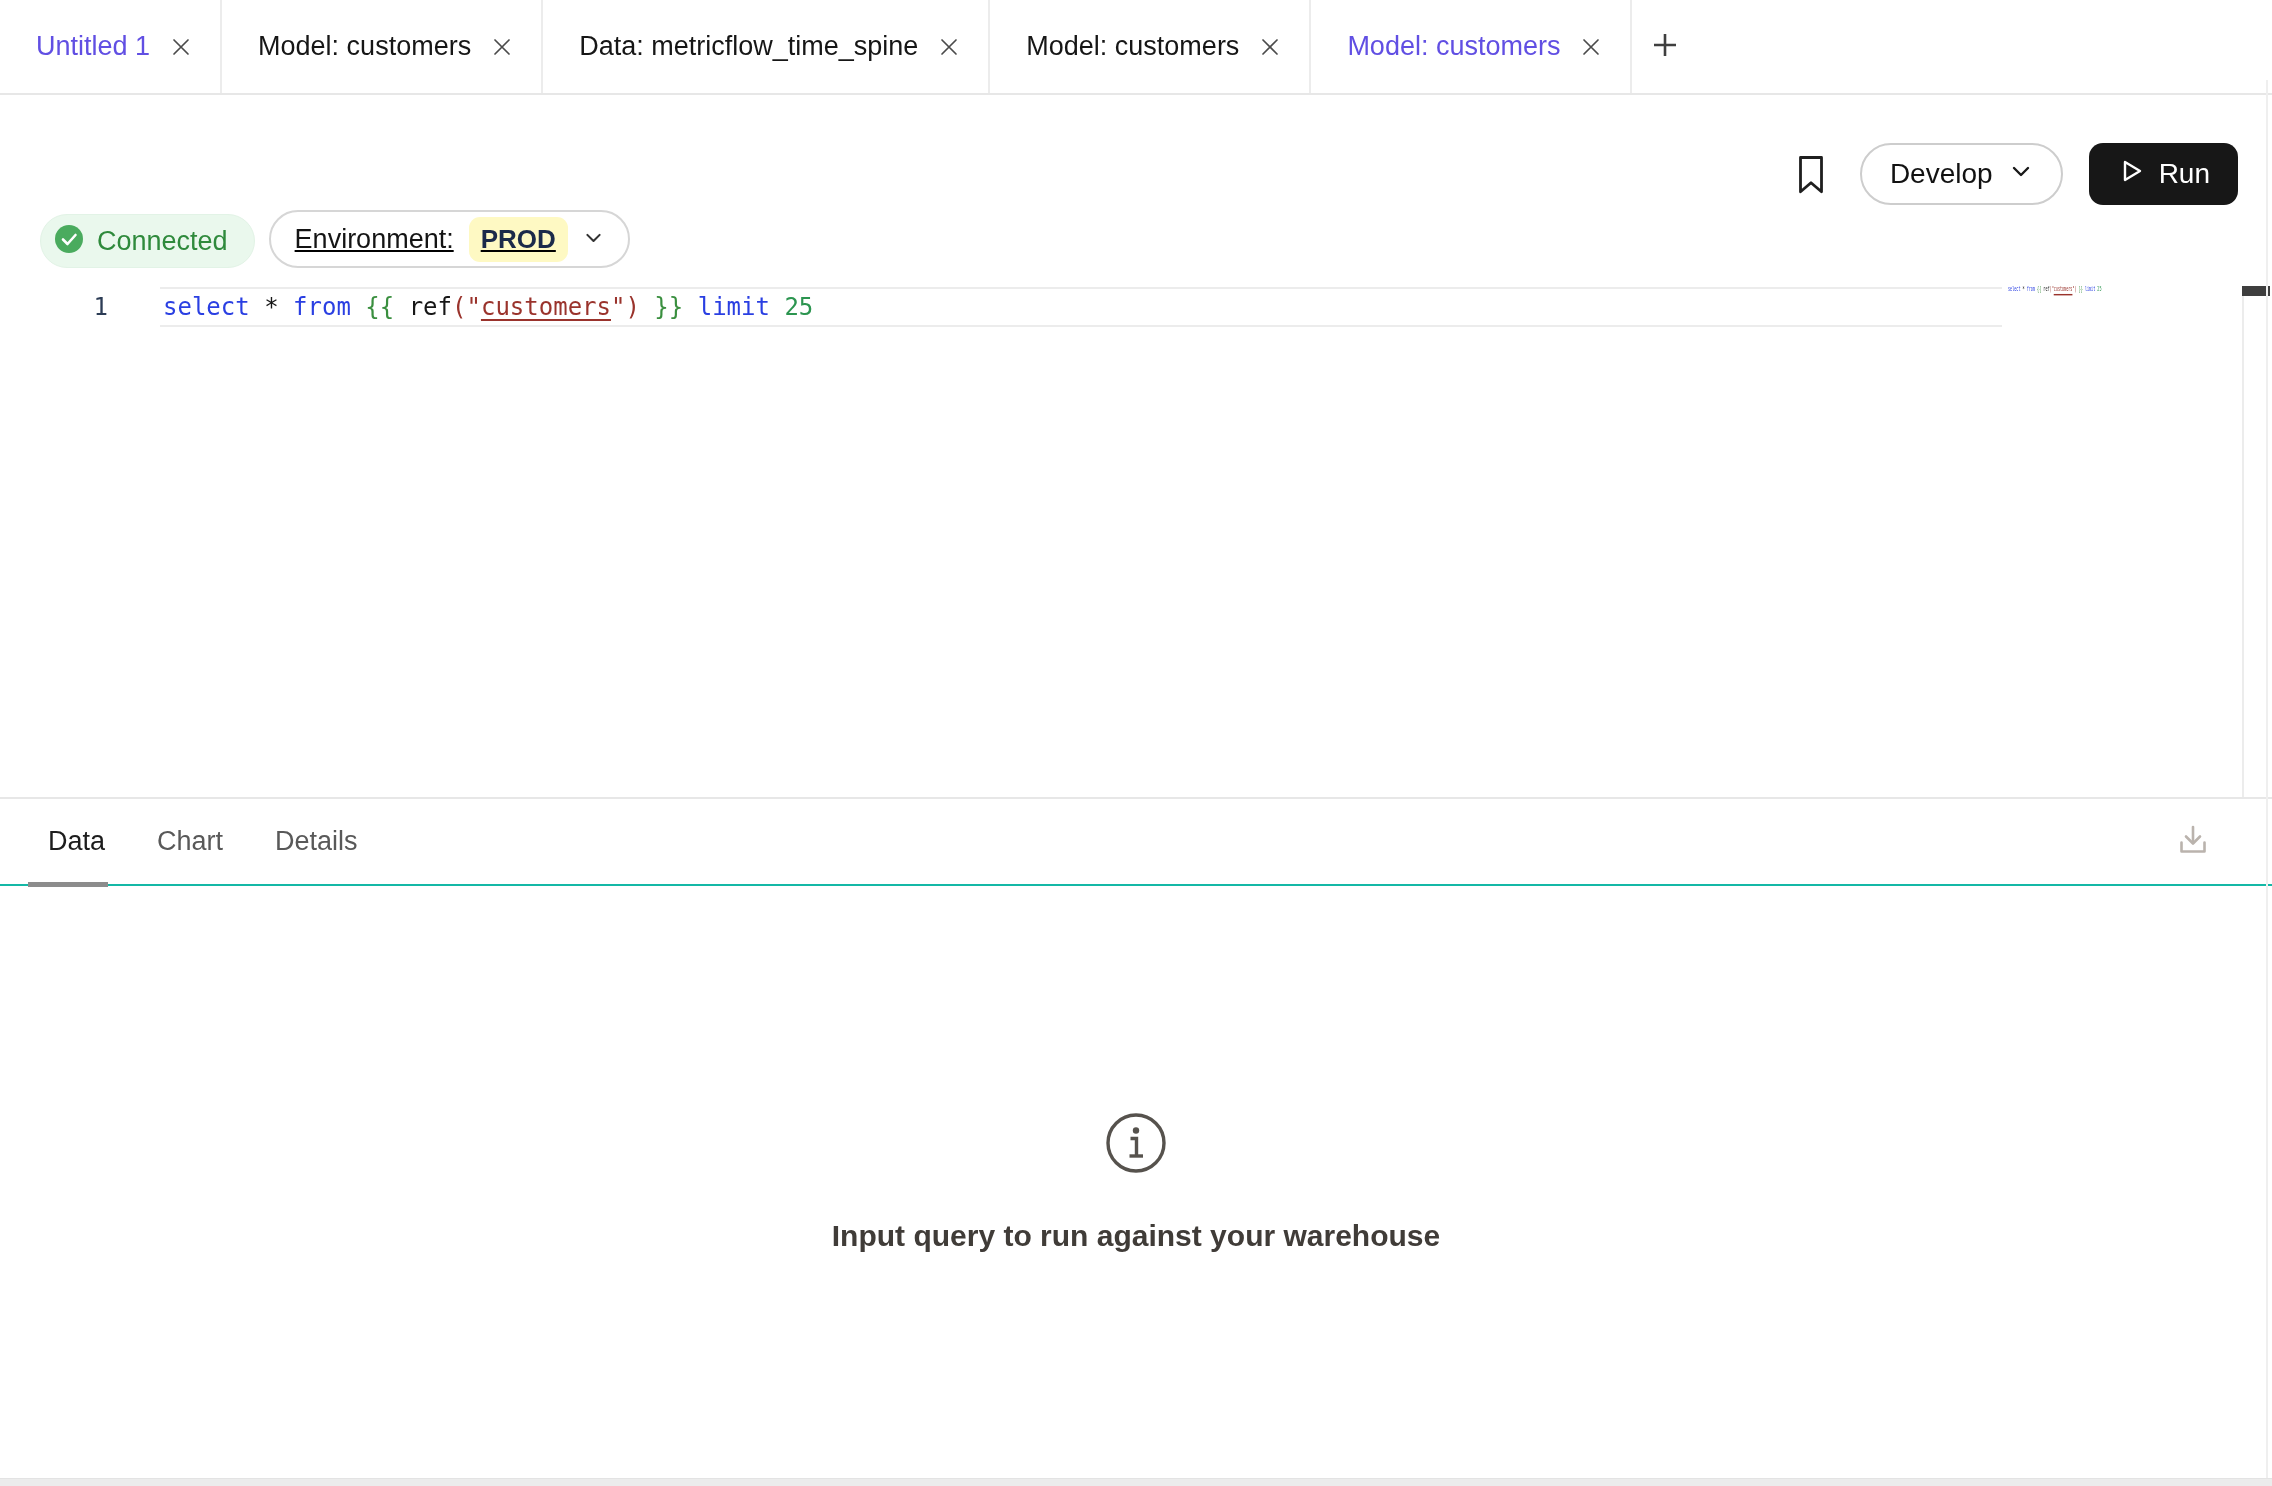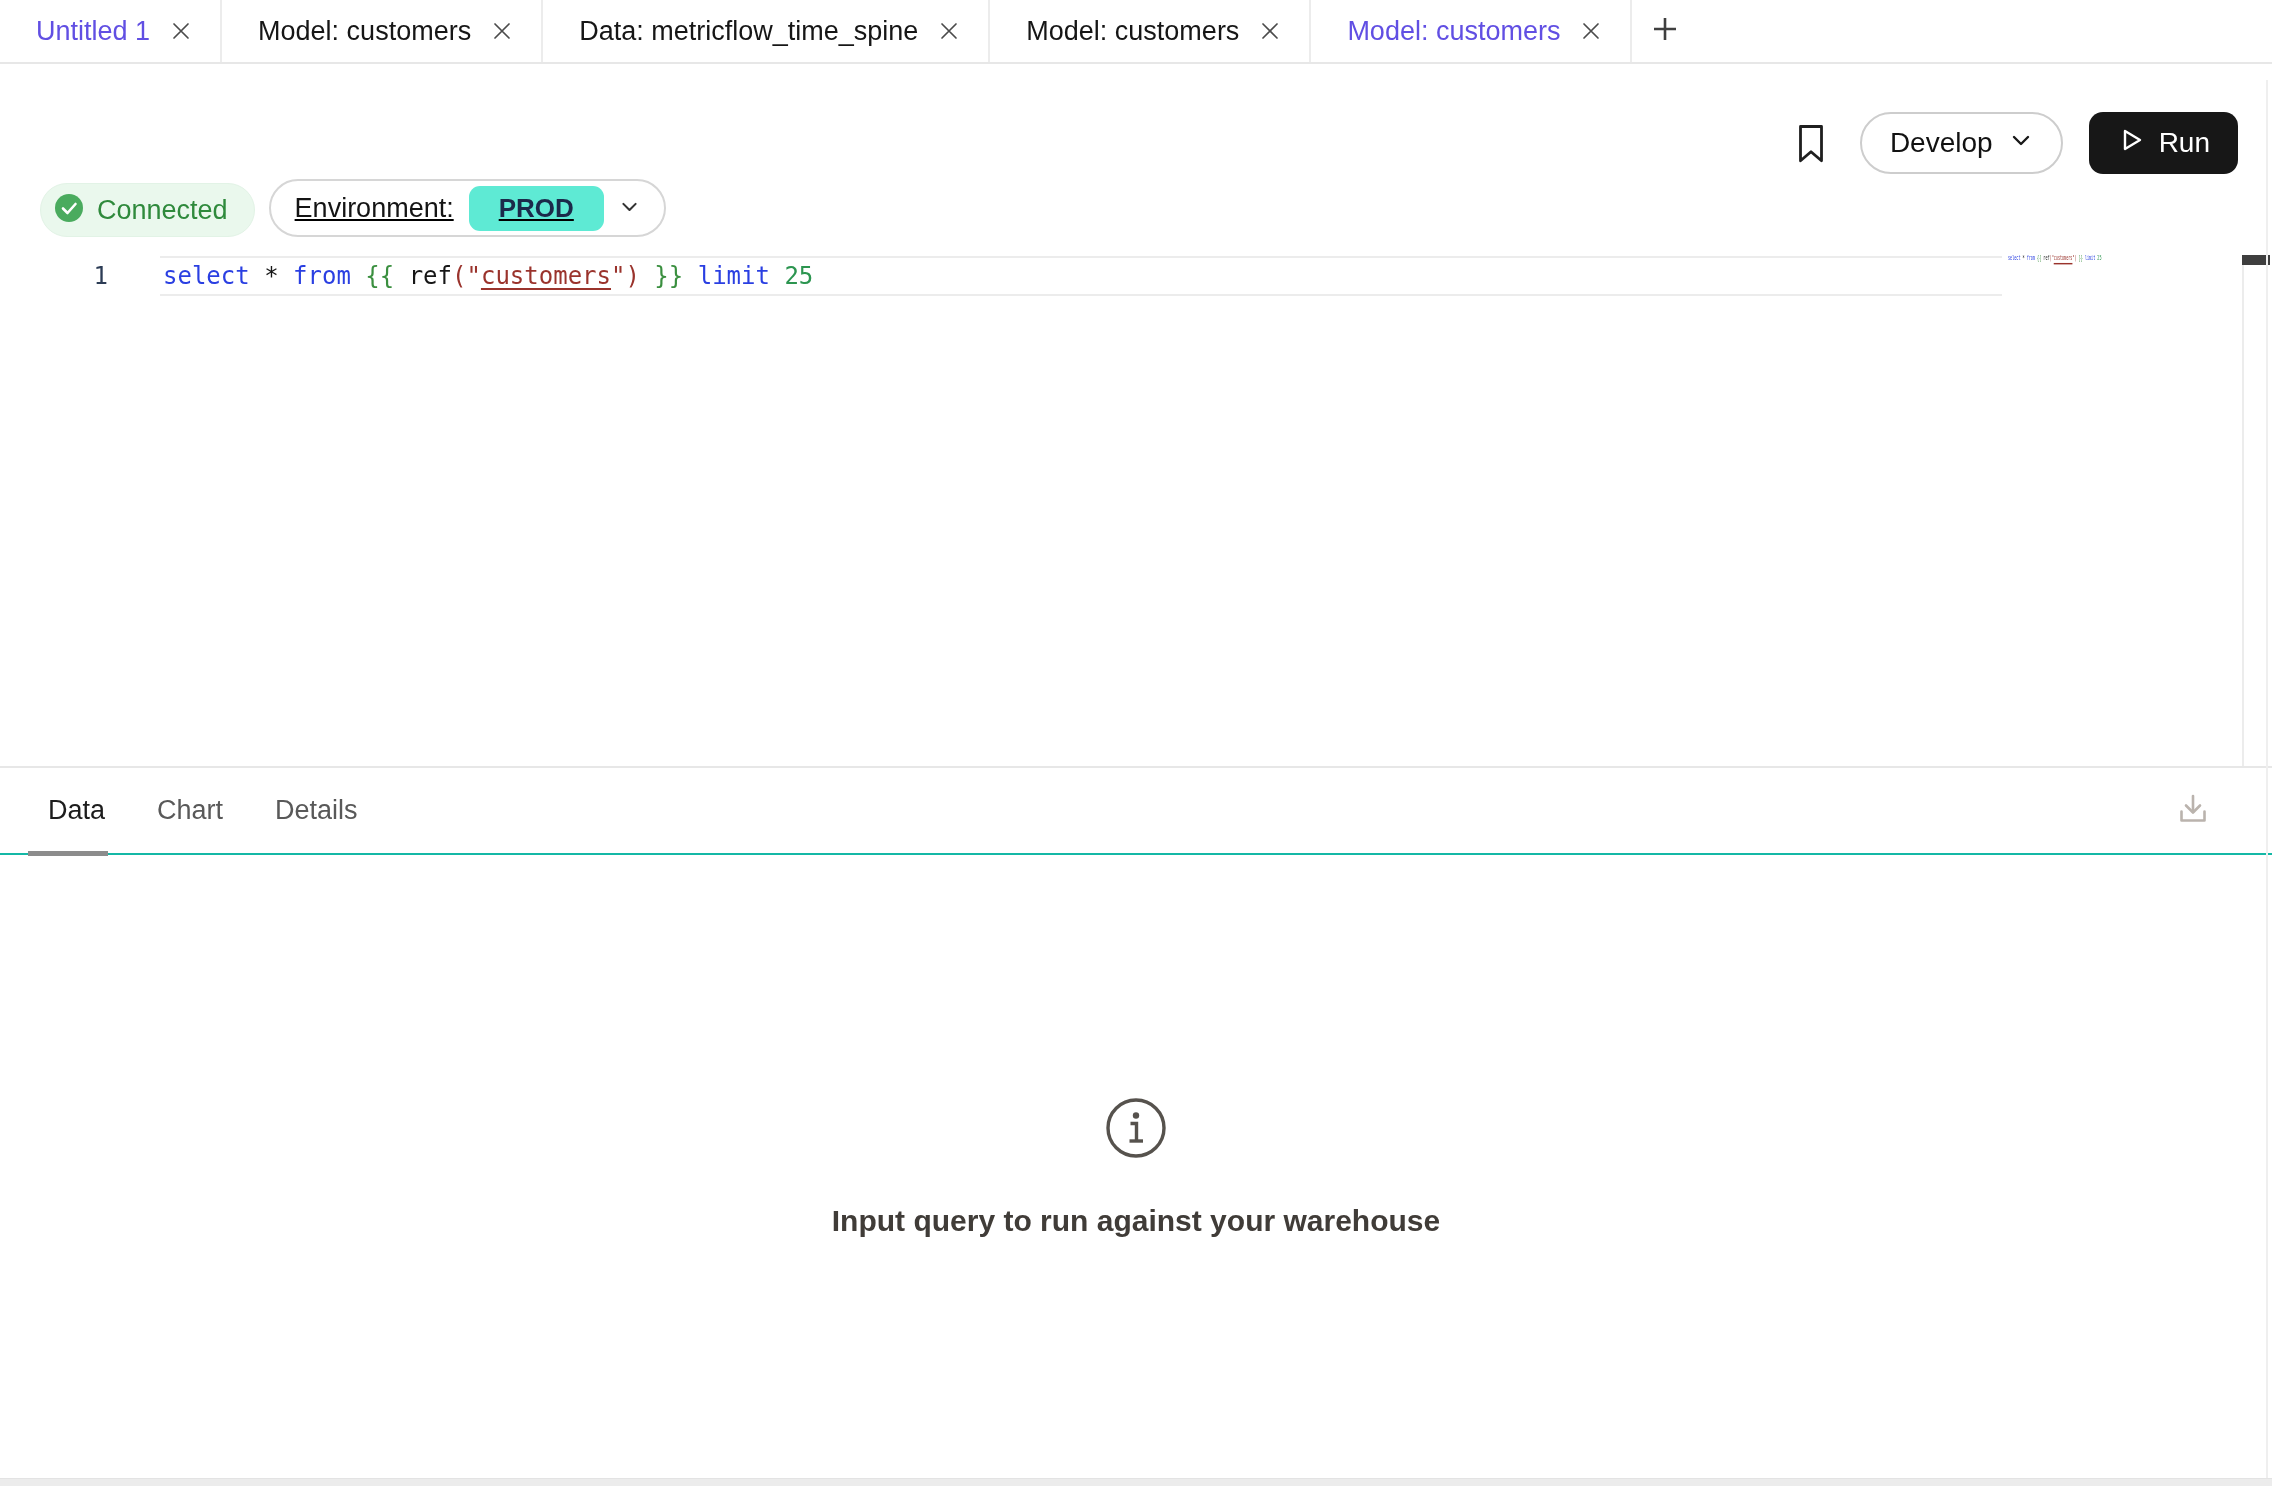--- a/index.html
+++ b/index.html
@@ -6,41 +6,41 @@
   html,body { margin:0; padding:0; }
   body {
     width:2272px; height:1486px; overflow:hidden;
     background:#ffffff; color:#141414;
     font-family:"Liberation Sans", sans-serif;
     position:relative;
   }
   .root { width:100%; height:100%; display:flex; flex-direction:column; position:relative; }
 
   
-  .tabbar { height:64px; flex:none; display:flex; align-items:stretch; border-bottom:2px solid #e7e7e7; background:#fff; }
+  .tabbar { height:95px; flex:none; display:flex; align-items:stretch; border-bottom:2px solid #e7e7e7; background:#fff; }
   .tabstrip { display:flex; align-items:stretch; }
   .tab { display:flex; align-items:center; padding:0 28px 0 36px; border-right:2px solid #ececec; cursor:pointer; background:#fff; }
   .tab .tab-label { font-size:27px; color:#161616; white-space:nowrap; }
   .tab.hl .tab-label { color:#614fe3; }
   .tab .x { margin-left:20px; display:flex; align-items:center; }
   .plusbtn { width:66px; display:flex; align-items:center; justify-content:center; cursor:pointer; }
 
   
   .toolbar { height:110px; flex:none; display:flex; align-items:flex-end; justify-content:flex-end; gap:26px; padding-right:34px; background:#fff; }
   .iconbtn { display:flex; align-items:center; justify-content:center; cursor:pointer; background:none; border:none; padding:6px; }
   .develop-btn { display:flex; align-items:center; gap:16px; height:62px; padding:0 28px; border:2px solid #cdcdcd; border-radius:32px; background:#fff; font-size:28px; color:#121212; font-weight:500; cursor:pointer; font-family:inherit; }
   .run-btn { display:flex; align-items:center; gap:14px; height:62px; padding:0 28px; border:none; border-radius:14px; background:#171717; color:#fff; font-size:28px; font-weight:400; cursor:pointer; font-family:inherit; }
 
   
   .statusrow { height:63px; flex:none; display:flex; align-items:flex-end; gap:14px; padding-left:40px; }
   .conn-badge { display:flex; align-items:center; gap:13px; height:54px; padding:0 26px 0 13px; background:#eaf8ed; border:1px solid #e2f3e6; border-radius:28px; }
   .conn-badge .conn-label { font-size:27px; font-weight:500; color:#2f8a3c; }
   .env-select { display:flex; align-items:center; gap:15px; height:58px; padding:0 24px; border:2px solid #d6d6d6; border-radius:30px; background:#fff; cursor:pointer; font-family:inherit;text-decoration:underline; }
   .env-label { font-size:27px; color:#141414; }
-  .env-value { font-size:26px; font-weight:600; color:#1b2a4a; background:#5eead4; border-radius:11px; padding:7px 30px; }
+  .env-value { font-size:26px; font-weight:600; color:#1b2a4a; background:#fef9c3; border-radius:11px; padding:7px 12px; }
 
   
   .editor { height:529px; flex:none; position:relative; background:#fff; }
   .code-row { display:flex; margin-top:19px; }
   .gutter { width:160px; flex:none; text-align:right; padding-right:52px; font-family:"DejaVu Sans Mono", monospace; font-size:24px; line-height:40px; color:#2c3c55; }
   .linebox { width:1842px; flex:none; height:40px; border-top:2px solid #ececec; border-bottom:2px solid #ececec; display:flex; align-items:center; padding-left:3px; }
   .code { font-family:"DejaVu Sans Mono", monospace; font-size:24px; white-space:pre; }
   .tok-keyword { color:#2a3fe2; }
   .tok-plain { color:#161616; }
   .tok-jinja { color:#3a8f3f; }

